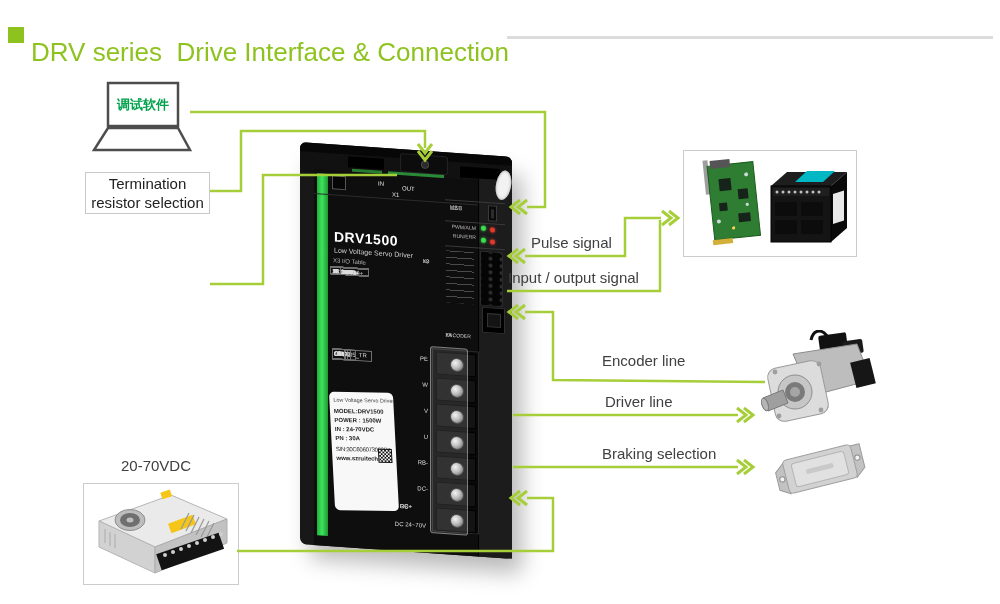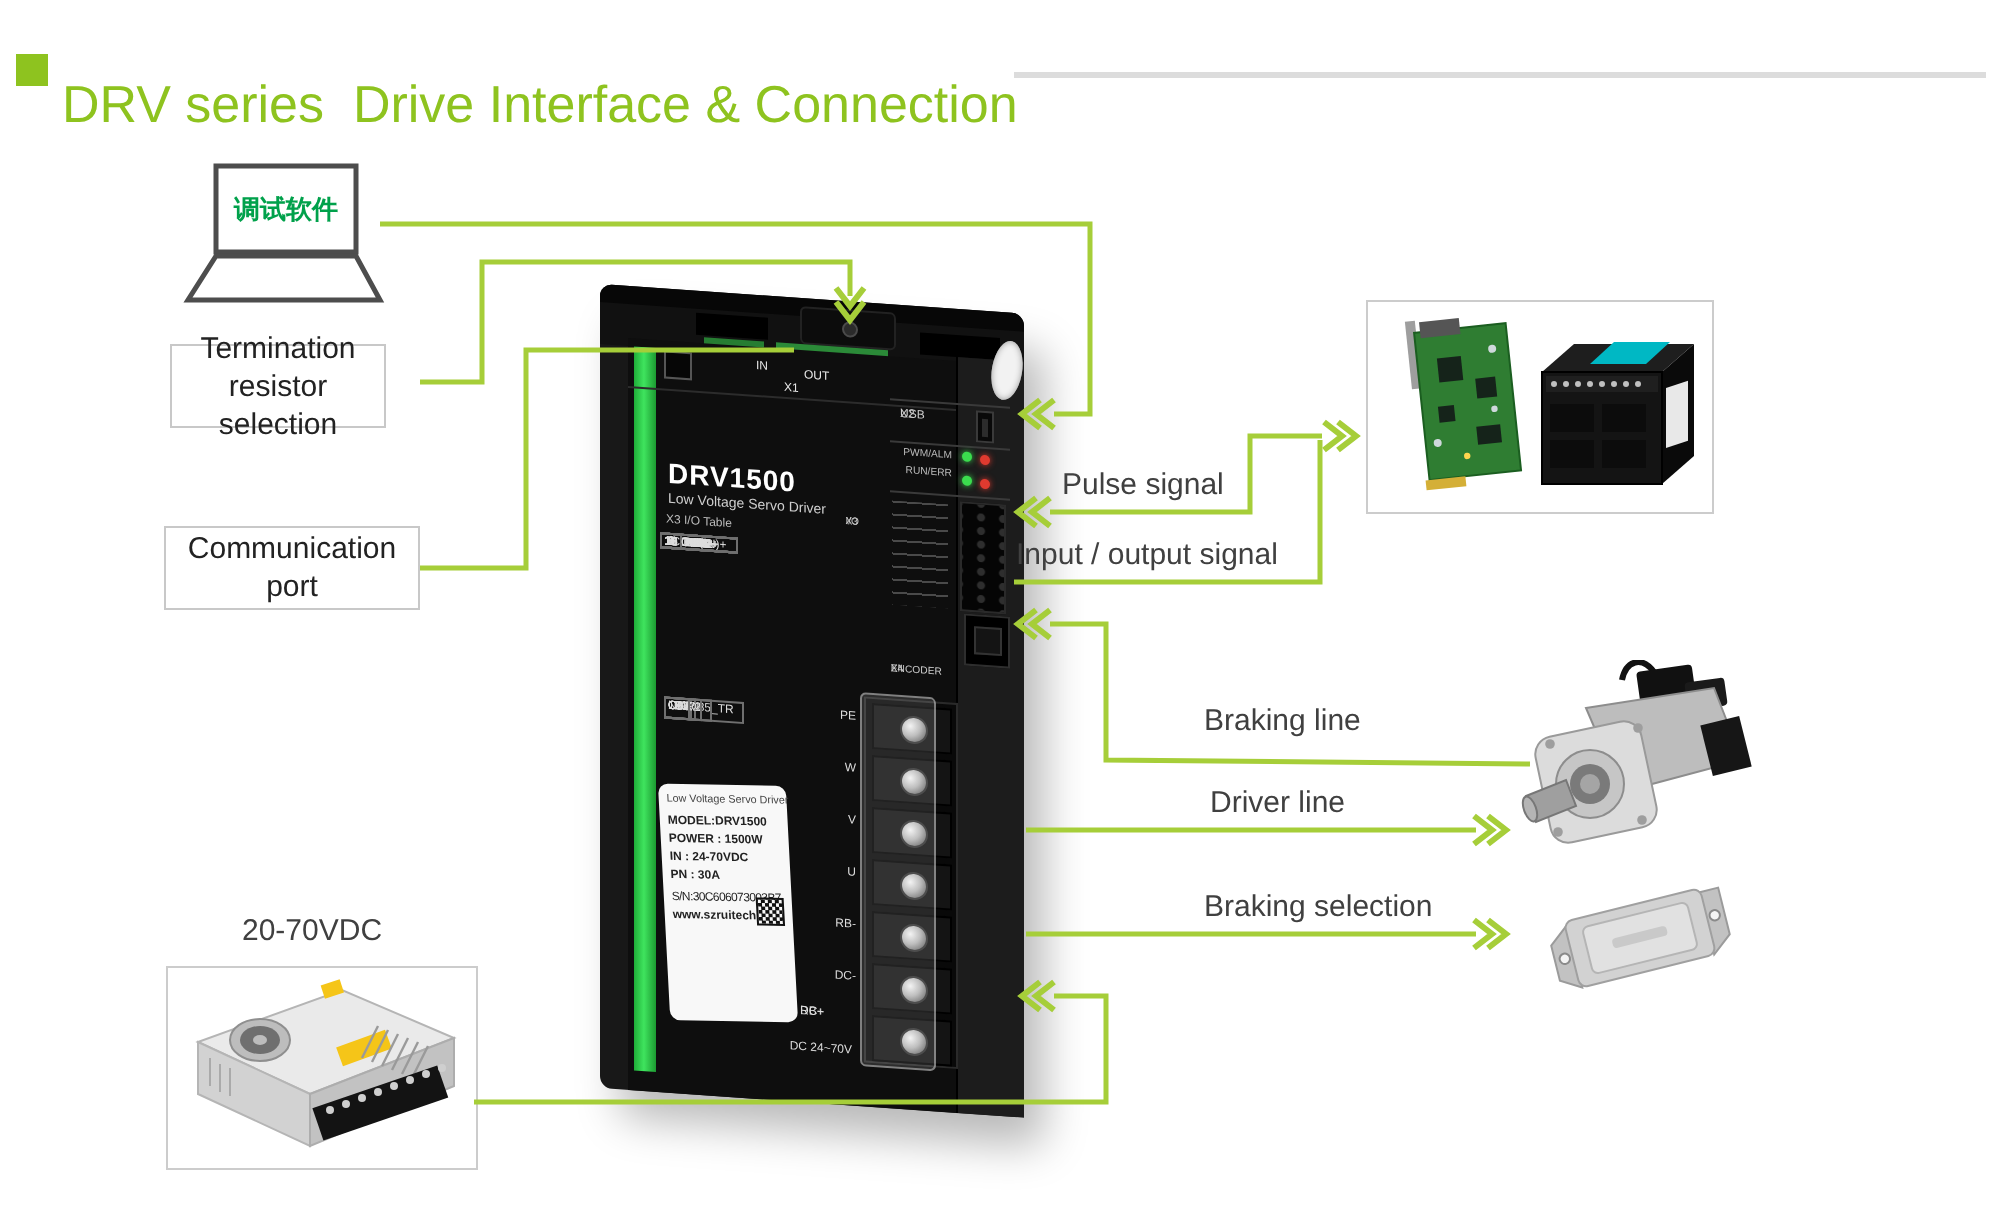--- a/index.html
+++ b/index.html
@@ -98,26 +98,25 @@
   <div class="abs title-square"></div>
   <div class="abs page-title">DRV series  Drive Interface &amp; Connection</div>
   <div class="abs title-rule"></div>
 
   <svg class="abs" style="left:70px;top:78px;z-index:1" width="128" height="76" viewBox="0 0 128 76">
     <rect x="38" y="5" width="70" height="43" fill="#fff" stroke="#4d4d4d" stroke-width="2.5"></rect>
     <text x="73" y="31" text-anchor="middle" font-size="13" font-weight="bold" fill="#00a14b">调试软件</text>
     <polygon points="38,50 108,50 120,72 24,72" fill="#fff" stroke="#4d4d4d" stroke-width="2.5"></polygon>
   </svg>
 
-  <div class="abs cbox" style="left:85px;top:172px;width:108px;height:42px;">Termination resistor selection</div>
-  <div class="abs cbox" style="left:82px;top:263px;width:128px;height:42px;">Communication port</div>
+  <div class="abs cbox" style="left:85px;top:172px;width:125px;height:42px;">Termination resistor selection</div>
 
   <div class="abs plabel" style="left:531px;top:234px;">Pulse signal</div>
   <div class="abs plabel" style="left:508px;top:269px;">Input / output signal</div>
-  <div class="abs plabel" style="left:602px;top:352px;">Braking line</div>
+  <div class="abs plabel" style="left:602px;top:352px;">Encoder line</div>
   <div class="abs plabel" style="left:605px;top:393px;">Driver line</div>
   <div class="abs plabel" style="left:602px;top:445px;">Braking selection</div>
   <div class="abs plabel" style="left:121px;top:457px;">20-70VDC</div>
 
   <div class="abs imgbox" style="left:683px;top:150px;width:172px;height:105px;"></div>
   <svg class="abs" style="left:683px;top:150px;z-index:2" width="172" height="105" viewBox="0 0 172 105">
     <g transform="translate(14,8) rotate(-6 35 45)">
       <rect x="10" y="0" width="5" height="34" fill="#9e9e9e"></rect>
       <rect x="14" y="6" width="46" height="74" fill="#2f7d32" stroke="#1b5e20"></rect>
       <rect x="17" y="1" width="20" height="8" fill="#555"></rect>

